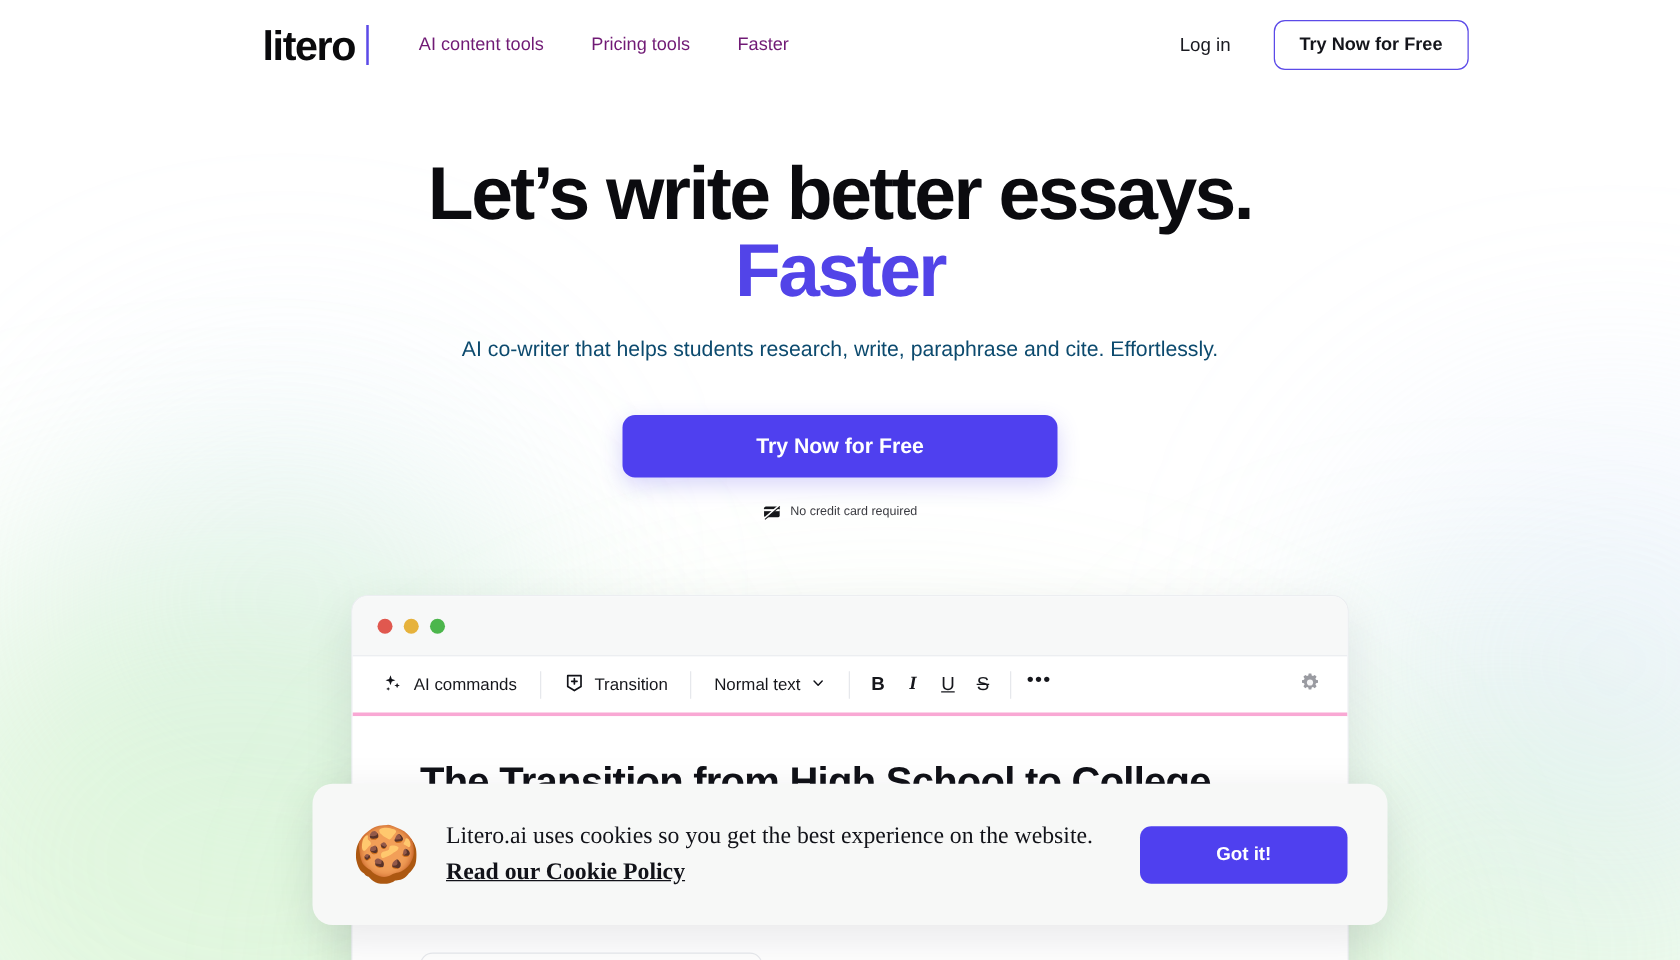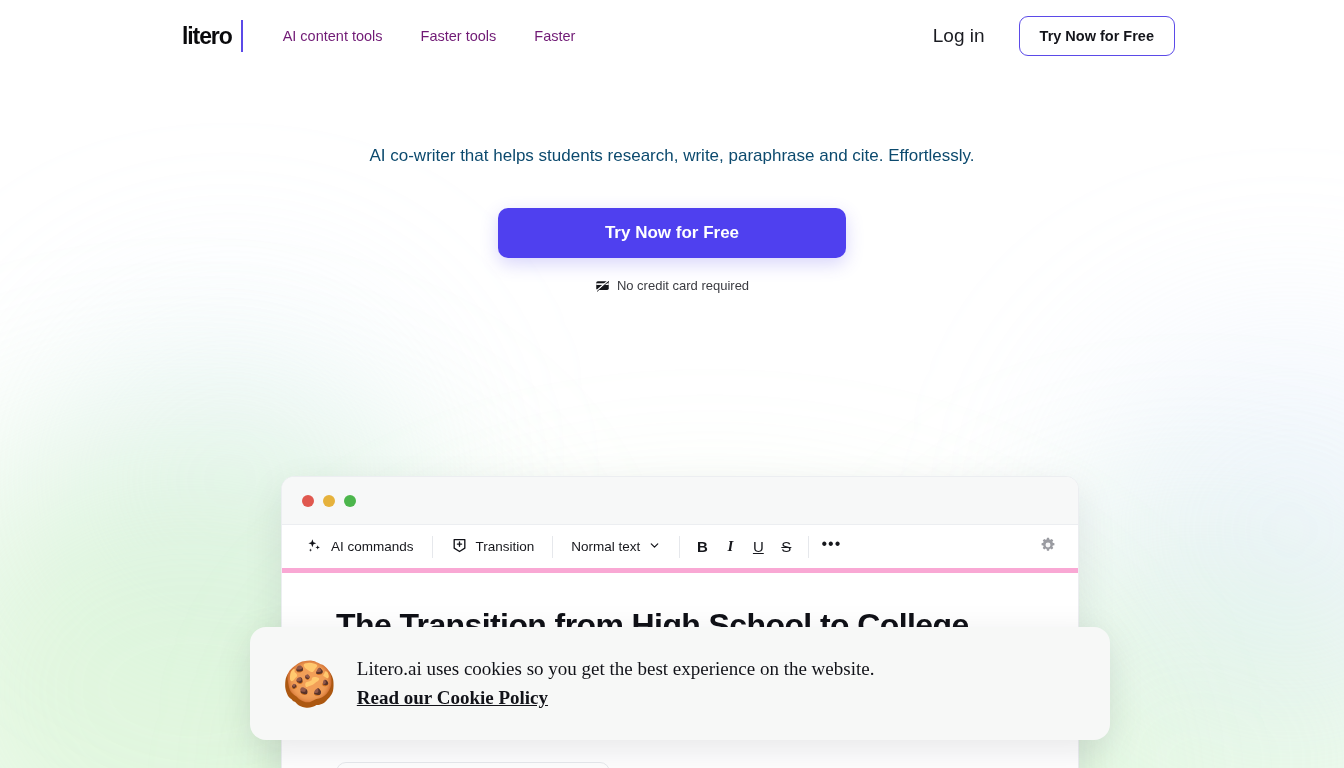--- a/index.html
+++ b/index.html
@@ -31,25 +31,26 @@
   .header {
     position: relative;
     z-index: 5;
     height: 72px;
     display: flex;
     align-items: center;
     padding: 0 169px 0 182px;
   }
   .brand { display: flex; align-items: center; }
   .brand-name {
-    font-size: 23px;
+    font-size: 33px;
     font-weight: bold;
     letter-spacing: -1.1px;
     color: #0a0a0c;
     line-height: 1;
+    margin-left: 28px;
   }
   .brand-bar {
     width: 2px;
     height: 32px;
     background: #5b4ae8;
     margin-left: 9px;
   }
   .nav {
     display: flex;
     align-items: center;
@@ -62,21 +63,21 @@
     text-decoration: none;
     white-space: nowrap;
   }
   .header-right {
     margin-left: auto;
     display: flex;
     align-items: center;
     gap: 12px;
   }
   .btn-login {
-    font-size: 19px;
+    font-size: 15px;
     color: #1a1b21;
     background: transparent;
     border: none;
     padding: 10px 22px;
     cursor: pointer;
     border-radius: 8px;
     font-family: inherit;
   }
   .btn-outline {
     font-size: 14.5px;
@@ -126,21 +127,21 @@
     cursor: pointer;
     font-family: inherit;
     box-shadow: 0 6px 18px rgba(79, 64, 239, .22);
   }
   .nocard {
     margin-top: 20px;
     display: flex;
     align-items: center;
     justify-content: center;
     gap: 7px;
-    font-size: 13px;
+    font-size: 10px;
     color: #3a3b41;
   }
   .nocard svg { display: block; }
 
   
   .editor {
     position: absolute;
     left: 281px;
     top: 476px;
     width: 798px;
@@ -164,21 +165,21 @@
   .dot { width: 12px; height: 12px; border-radius: 50%; }
   .dot-red { background: #e0584f; }
   .dot-yellow { background: #e6b23c; }
   .dot-green { background: #4cb64c; }
 
   .editor-toolbar {
     height: 48px;
     display: flex;
     align-items: center;
     padding: 0 16px 0 14px;
-    border-bottom: 5px solid #f9a8d4;
+    border-bottom: 3px solid #f9a8d4;
     gap: 0;
   }
   .tb-item {
     display: flex;
     align-items: center;
     gap: 8px;
     font-size: 13.5px;
     color: #16171c;
     padding: 6px 10px;
     border-radius: 6px;
@@ -277,33 +278,37 @@
 
 <header class="header">
 
   <div class="brand">
     <span class="brand-name">litero</span>
     <span class="brand-bar"></span>
   </div>
 
   <nav class="nav">
     <a class="nav-link" href="#">AI content tools</a>
-    <a class="nav-link" href="#">Faster tools</a>
+    <a class="nav-link" href="#">Pricing tools</a>
     <a class="nav-link" href="#">Faster</a>
   </nav>
 
   <div class="header-right">
     <button class="btn-login">Log in</button>
     <button class="btn-outline">Try Now for Free</button>
   </div>
 
 </header>
 
 <main class="hero">
 
+  <h1 class="hero-title">
+    <span>Let’s write better essays.</span>
+    <span class="accent">Faster</span>
+  </h1>
 
   <p class="hero-sub">AI co-writer that helps students research, write, paraphrase and cite. Effortlessly.</p>
 
   <div class="cta-wrap">
     <button class="btn-cta">Try Now for Free</button>
 
     <div class="nocard">
       <span>
         <svg width="15" height="15" viewBox="0 0 24 24" aria-hidden="true">
           <rect x="2" y="5" width="20" height="14" rx="2.5" fill="#15161a"></rect>
@@ -400,14 +405,15 @@
 </section>
 
 <div class="cookie-banner">
 
   <span class="cookie-emoji">🍪</span>
 
   <p class="cookie-text">
     <span>Litero.ai uses cookies so you get the best experience on the website. </span><a class="cookie-link" href="#">Read our Cookie Policy</a>
   </p>
 
+  <button class="btn-gotit">Got it!</button>
 
 </div>
 
 </body></html>

